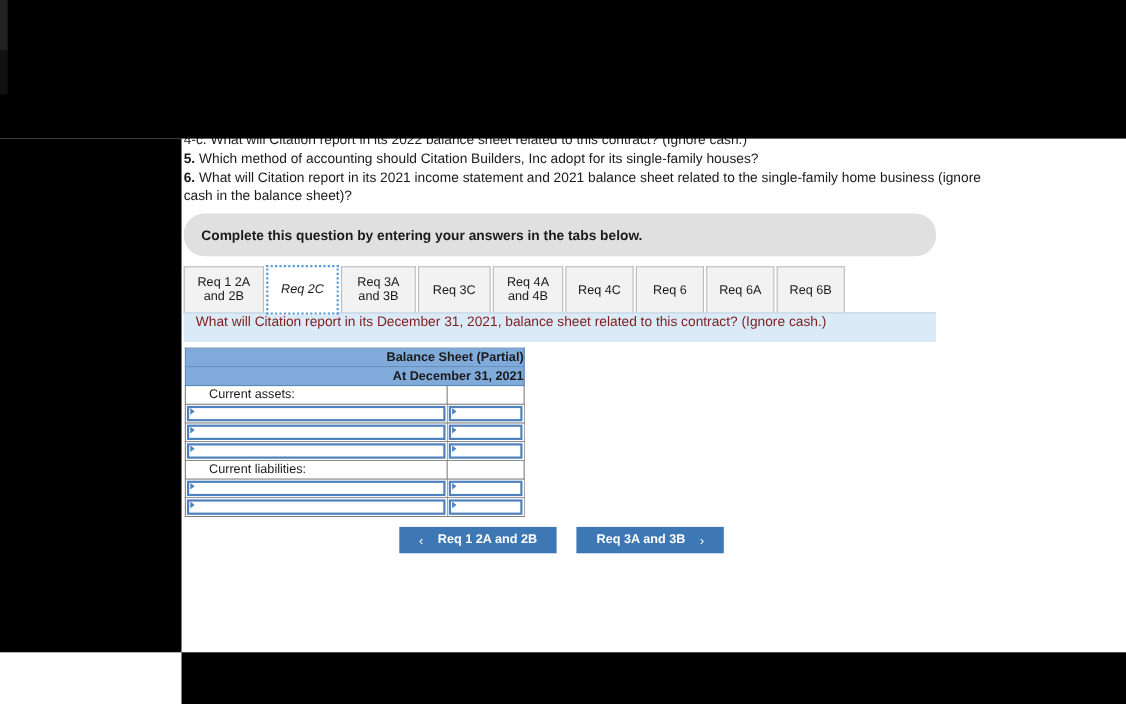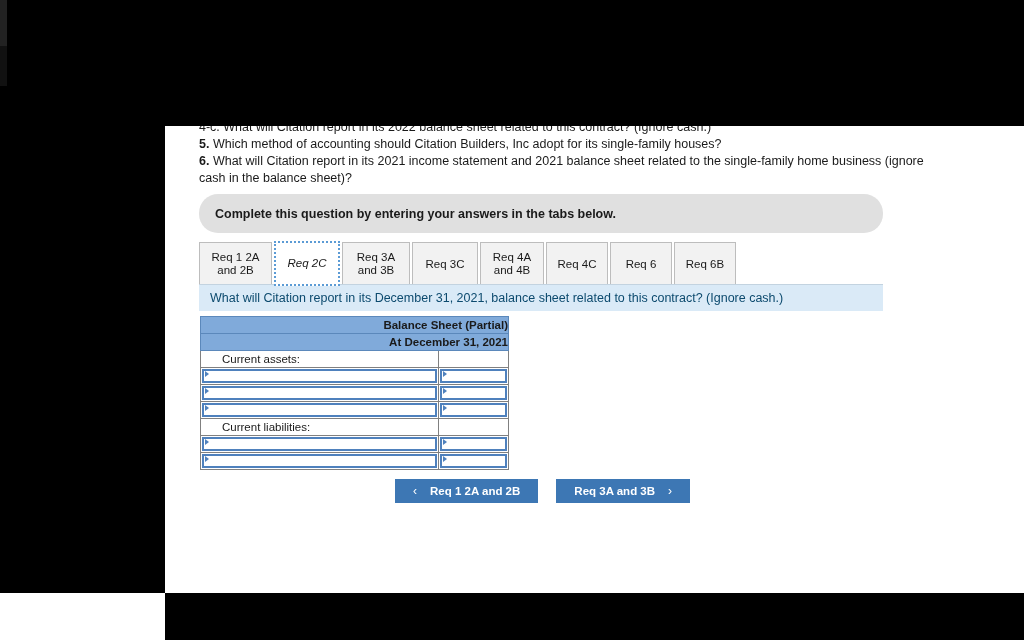--- a/index.html
+++ b/index.html
@@ -34,21 +34,20 @@
     position: absolute; left: 0; top: 46px; width: 7px; height: 40px;
     background: #111111; z-index: 51;
   }
 
   
   #page {
     position: absolute;
     left: 0; top: 0;
     width: 817px; height: 640px;
     background: #ffffff;
-    margin-left: 32px;
   }
 
   .q-block {
     position: absolute;
     left: 167px;
     top: 119px;
     width: 740px;
     line-height: 17px;
     font-size: 12.5px;
     color: #1a1a1a;
@@ -123,23 +122,23 @@
   
   .q-banner {
     position: absolute;
     left: 167px;
     top: 284px;
     width: 684px;
     height: 26px;
     background: #daeaf7;
     border-top: 1px solid #c3d3e0;
     display: flex;
-    align-items: center;
+    align-items: flex-start;
     font-size: 12.5px;
-    color: #0c4a6e;
+    color: #7f1d1d;
   }
   .q-banner .txt { padding-left: 11px; }
 
   
   .bs-table {
     position: absolute;
     left: 168px;
     top: 316px;
     width: 308px;
     border-collapse: collapse;
@@ -244,20 +243,23 @@
         <span>Req 3C</span>
       </div>
     <div class="tab tab-w5">
         <span>Req 4A and 4B</span>
       </div>
     <div class="tab tab-w6">
         <span>Req 4C</span>
       </div>
     <div class="tab tab-w7">
         <span>Req 6</span>
+      </div>
+    <div class="tab tab-w8">
+        <span>Req 6A</span>
       </div>
     <div class="tab tab-w9">
         <span>Req 6B</span>
       </div>
   </div>
 
   <div class="q-banner">
     <div class="txt">What will Citation report in its December 31, 2021, balance sheet related to this contract? (Ignore cash.)</div>
   </div>
 

